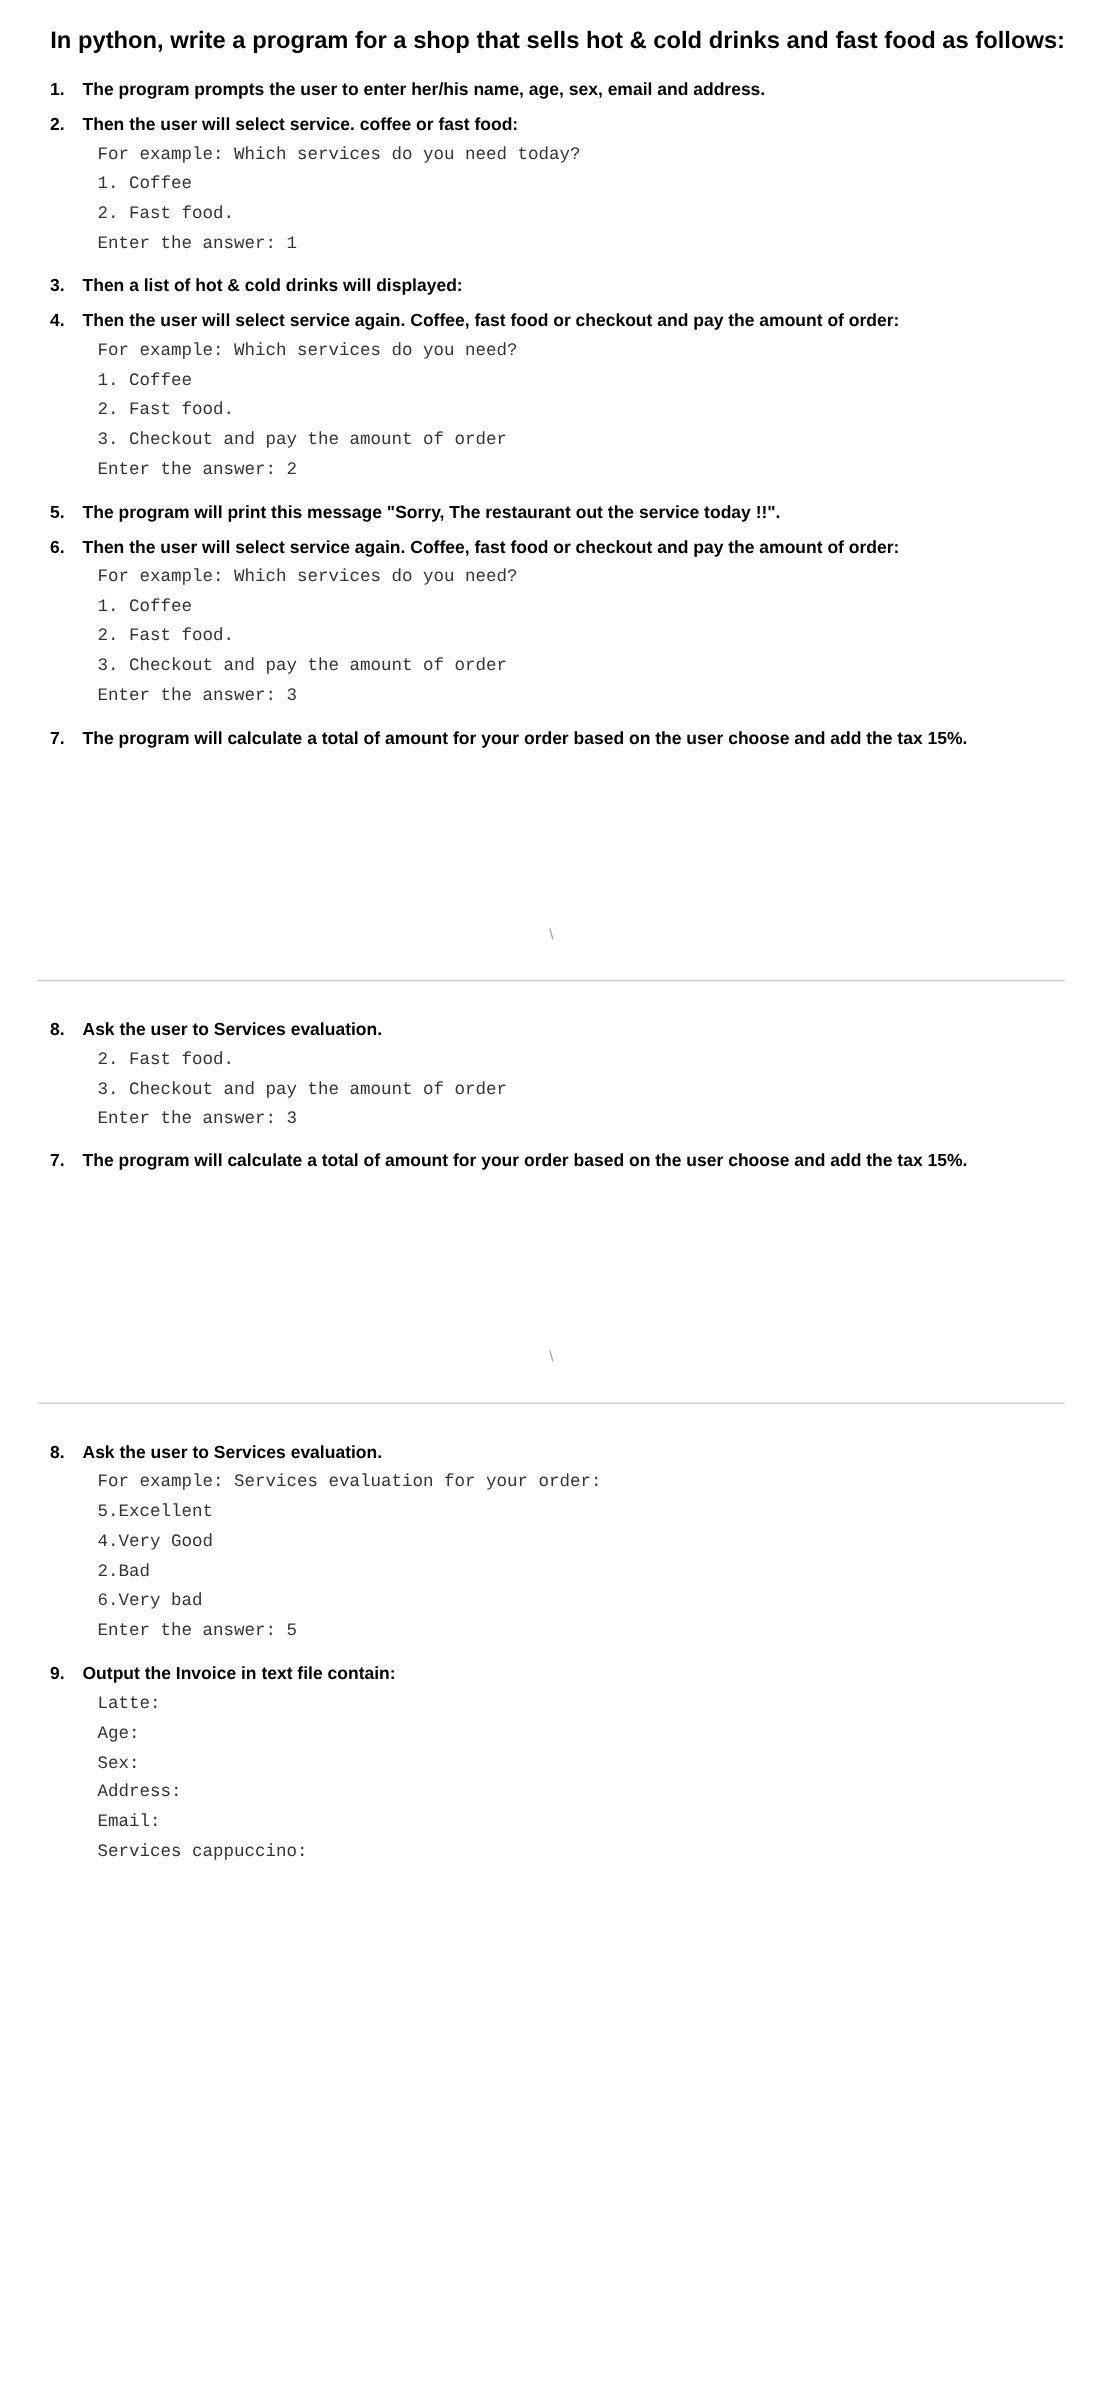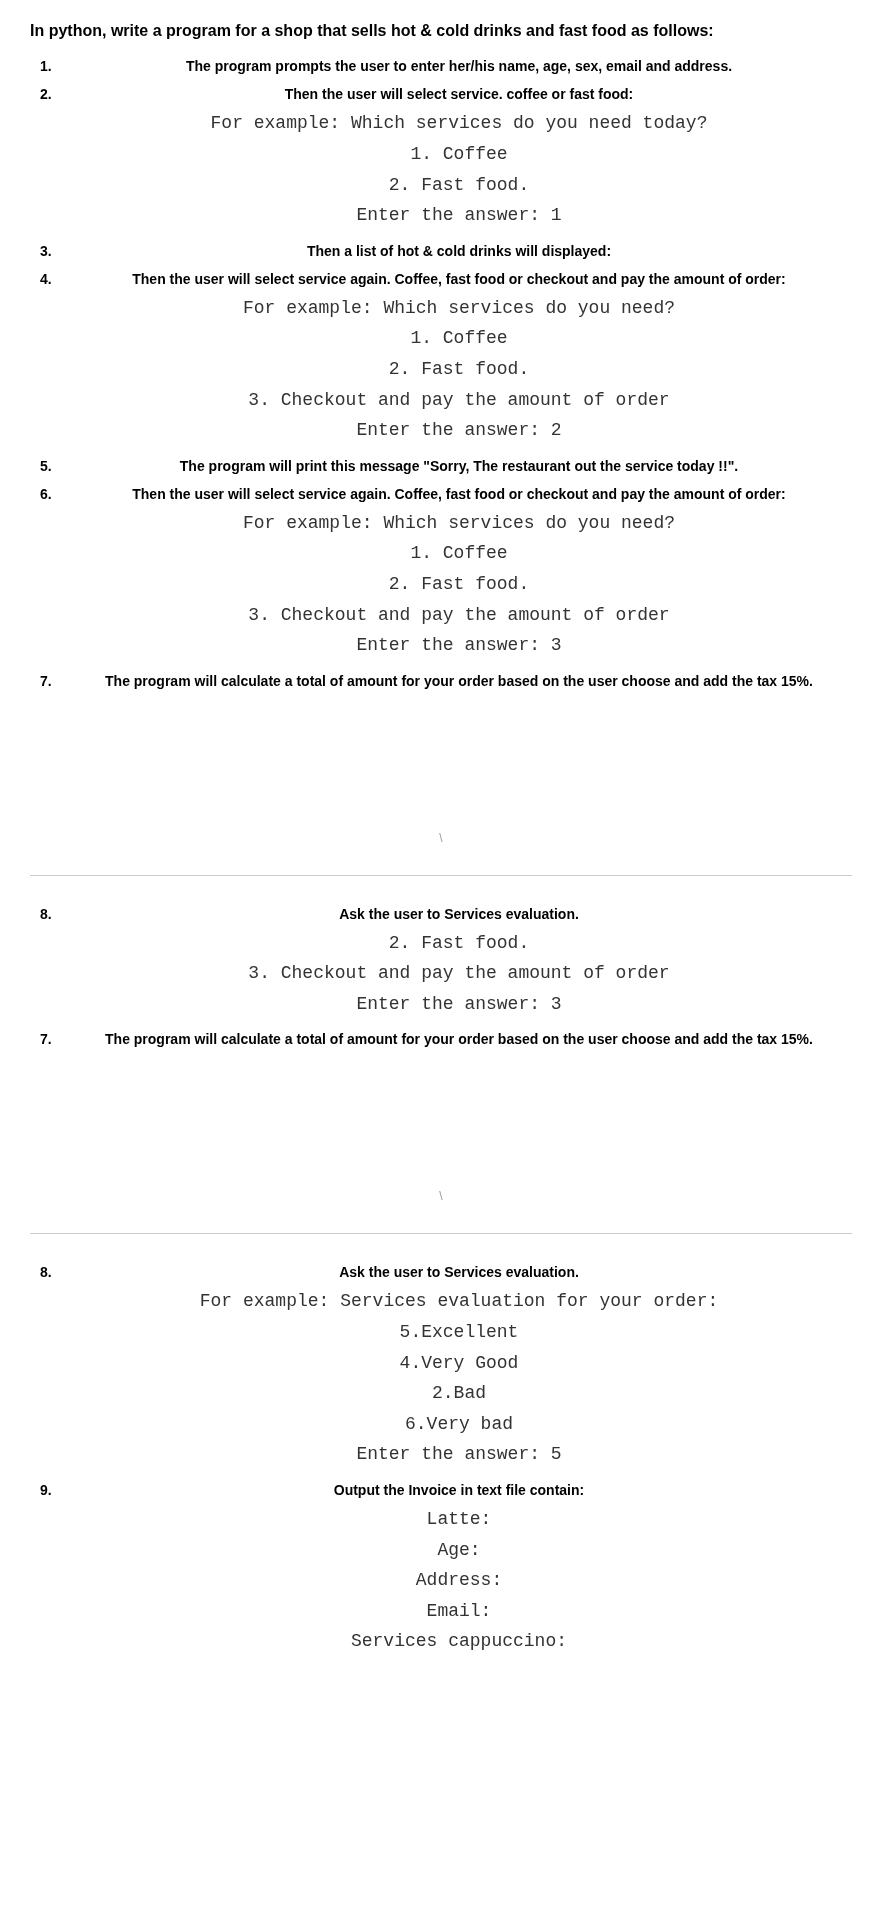--- a/index.html
+++ b/index.html
@@ -9,53 +9,53 @@
     }
     body {
       font-family: Arial, sans-serif;
       font-size: 14px;
       color: #000;
       background: #fff;
       width: 882px;
       padding: 20px 30px;
     }
     .main-title {
-      font-size: 16px;
+      font-size: 19px;
       font-weight: bold;
       margin-bottom: 16px;
       line-height: 1.4;
+      text-align: right;
     }
     ol.main-list {
       list-style: none;
       counter-reset: main-counter;
       padding-left: 0;
     }
     ol.main-list > li {
       counter-increment: main-counter;
       margin-bottom: 12px;
       padding-left: 36px;
       position: relative;
-      text-align: center;
     }
     ol.main-list > li::before {
       content: counter(main-counter) ".";
       position: absolute;
       left: 10px;
       font-weight: bold;
     }
     .bold-item {
       font-weight: bold;
       font-size: 14px;
     }
     .code-block {
       font-family: 'Courier New', Courier, monospace;
-      font-size: 18px;
+      font-size: 14px;
       color: #333;
       margin-top: 6px;
-      margin-left: 0;
+      margin-left: 12px;
       line-height: 1.7;
     }
     .section-divider {
       border: none;
       border-top: 1px solid #ccc;
       margin: 30px 0;
     }
     .page-section {
       margin-bottom: 0;
     }
@@ -172,20 +172,21 @@
           <div>6.Very bad</div>
           <div>Enter the answer: 5</div>
         </div>
       </li>
 
       <li>
         <span class="bold-item">Output the Invoice in text file contain:</span>
         <div class="code-block">
           <div>Latte:</div>
           <div>Age:</div>
+          <div>Sex:</div>
           <div>Address:</div>
           <div>Email:</div>
           <div>Services cappuccino:</div>
         </div>
       </li>
     </ol>
   </div>
 
 </div>
 

